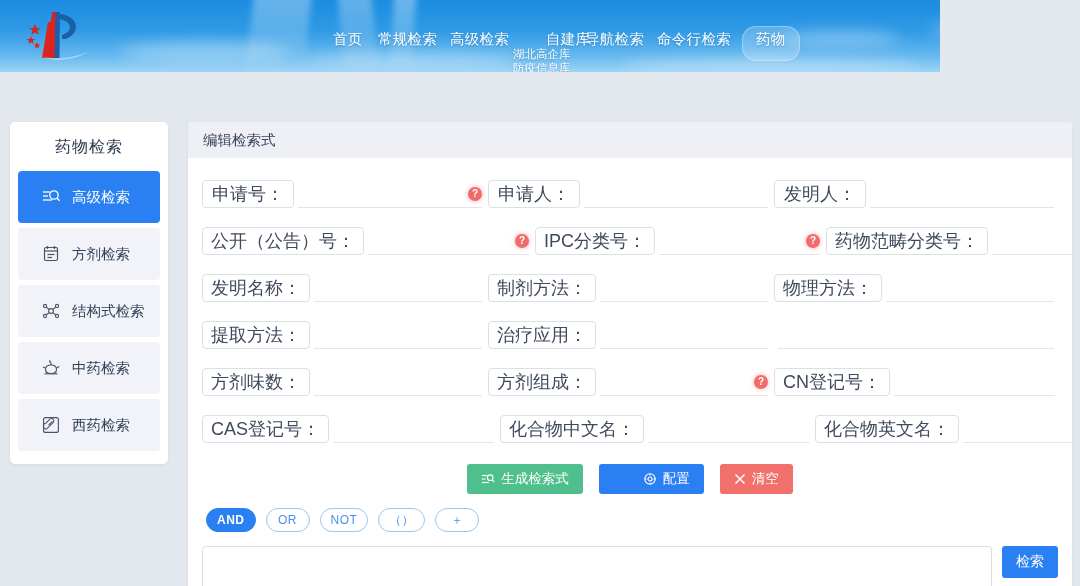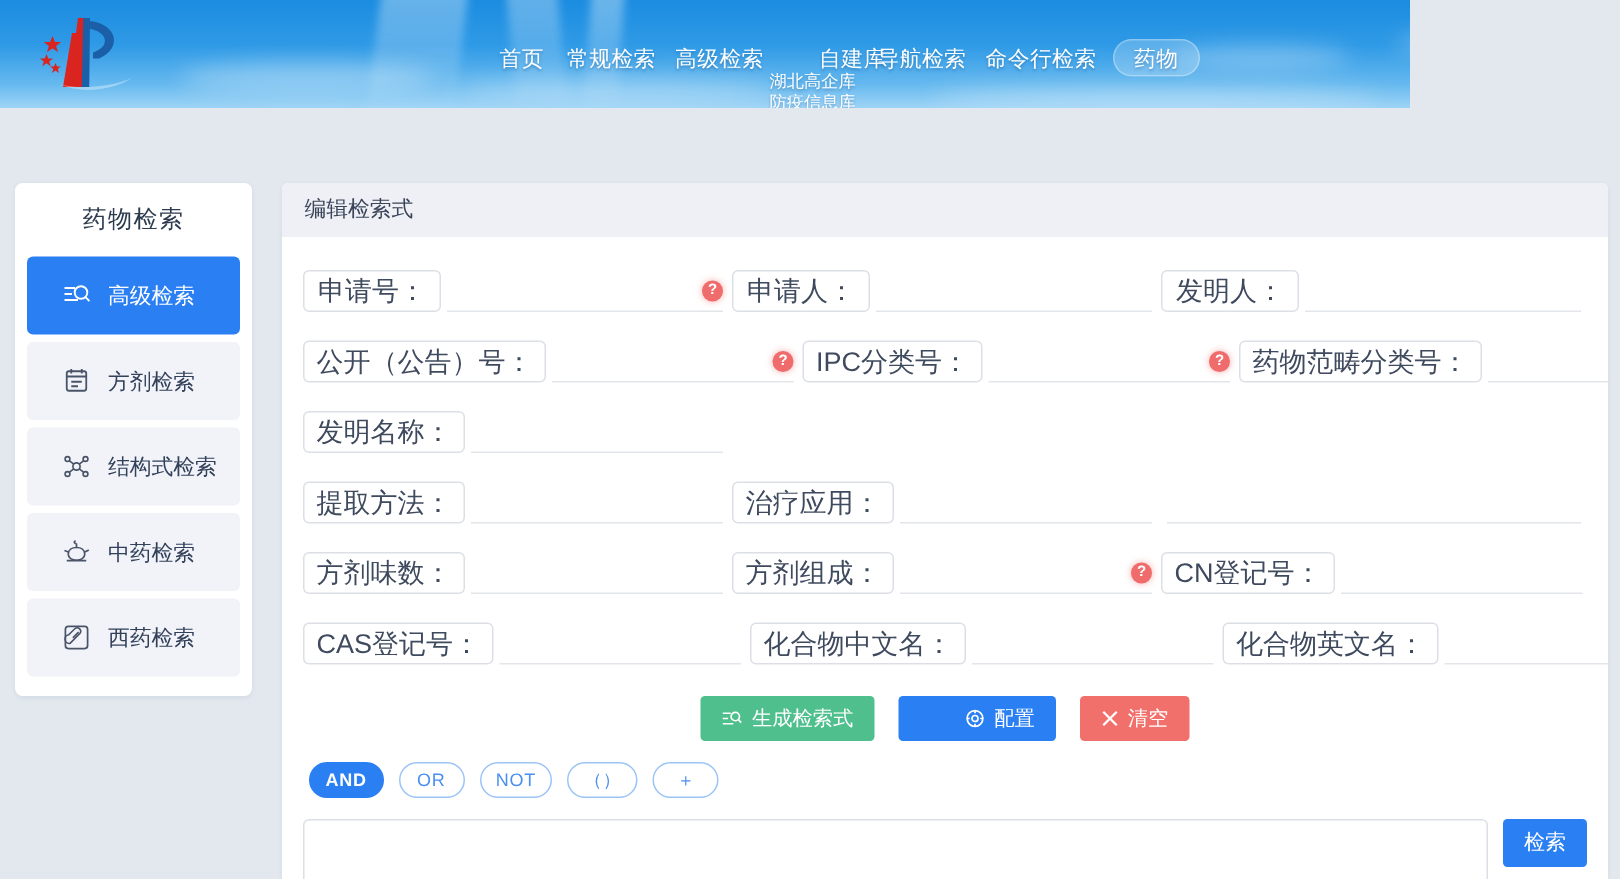--- a/index.html
+++ b/index.html
@@ -49,21 +49,21 @@
     font-size: 14.5px;
     white-space: nowrap;
     letter-spacing: 0.3px;
     text-shadow: 0 1px 2px rgba(0,60,120,0.35);
     cursor: pointer;
   }
   .nav-item.pill {
     top: 26px;
     background: rgba(255,255,255,0.22);
     border-radius: 14px;
-    padding: 4px 14px 2px 14px;
+    padding: 4px 14px 12px 14px;
     box-shadow: inset 0 0 0 1px rgba(255,255,255,0.30);
   }
   .nav-sub {
     position: absolute;
     color: #ffffff;
     font-size: 11.5px;
     white-space: nowrap;
     text-shadow: 0 1px 2px rgba(0,60,120,0.35);
     cursor: pointer;
   }
@@ -438,20 +438,30 @@
 
         </div>
       </div>
 
       <div class="frow">
         <div class="fcell">
           <span class="flabel">发明名称：</span>
           <input class="finput" type="text" value="" placeholder="" style="">
 
         </div>
+        <div class="fcell">
+          <span class="flabel">制剂方法：</span>
+          <input class="finput" type="text" value="" placeholder="" style="">
+
+        </div>
+        <div class="fcell">
+          <span class="flabel">物理方法：</span>
+          <input class="finput" type="text" value="" placeholder="" style="">
+
+        </div>
       </div>
 
       <div class="frow">
         <div class="fcell">
           <span class="flabel">提取方法：</span>
           <input class="finput" type="text" value="" placeholder="" style="">
 
         </div>
         <div class="fcell">
           <span class="flabel">治疗应用：</span>

